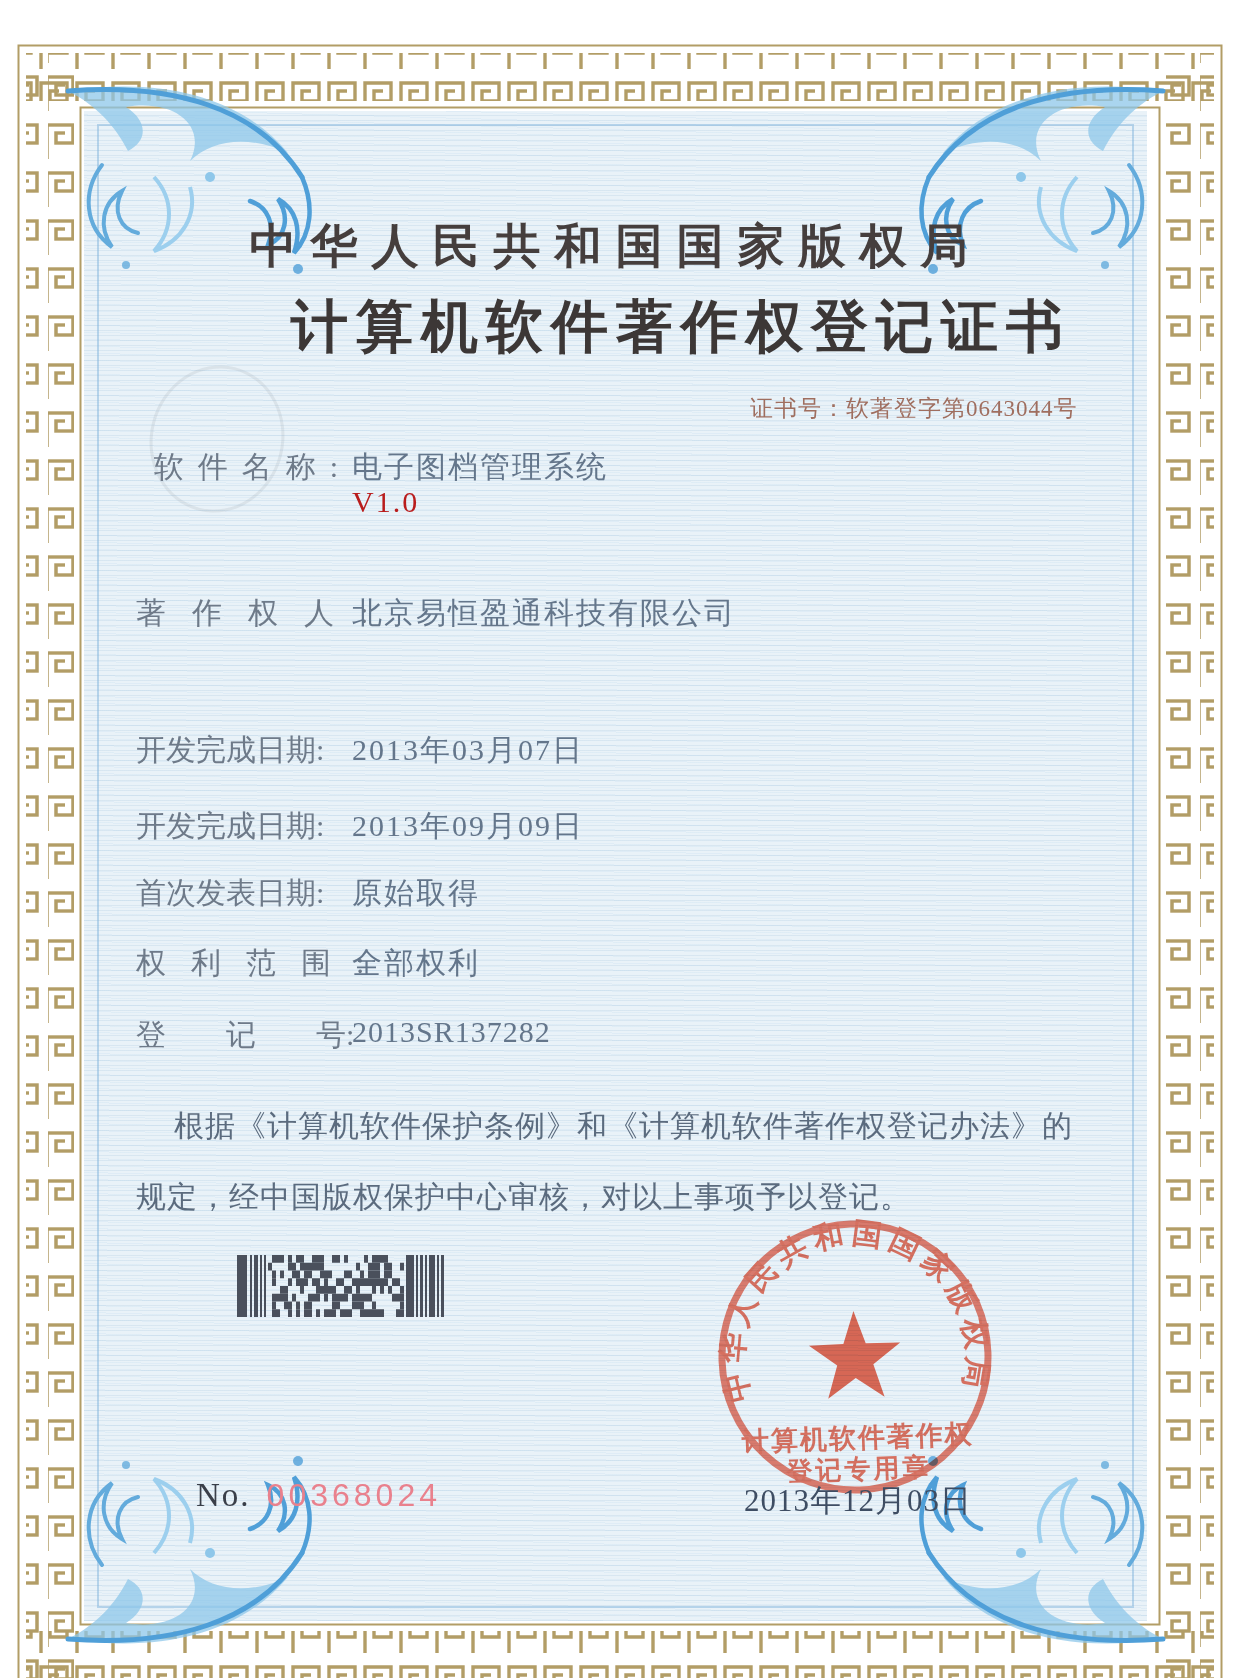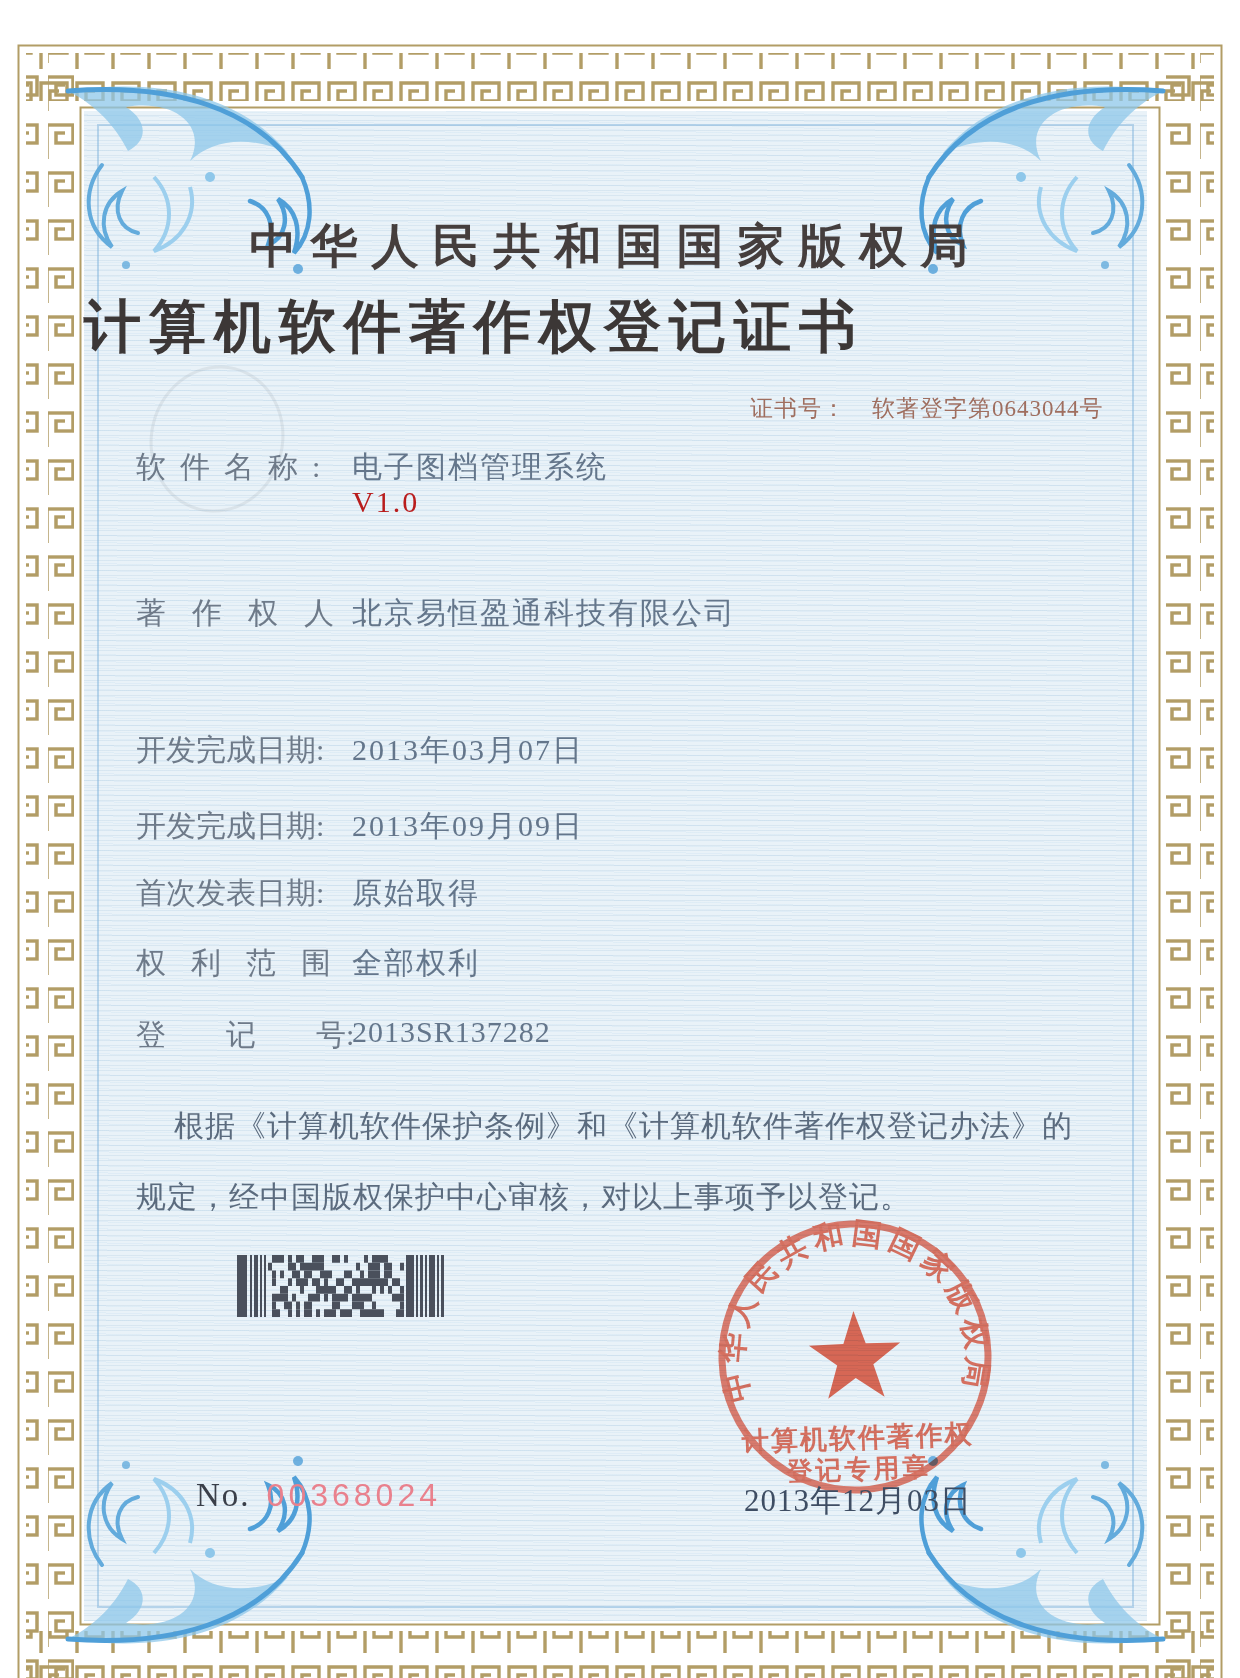--- a/index.html
+++ b/index.html
@@ -19,28 +19,28 @@
   .border-svg,.seal-svg{position:absolute;left:0;top:0;}
   .corner{position:absolute;pointer-events:none;}
   .corner.tl{left:62px;top:54px;}
   .corner.tr{right:62px;top:54px;transform:scaleX(-1);}
   .corner.bl{left:62px;bottom:56px;transform:scaleY(-1);}
   .corner.br{right:62px;bottom:56px;transform:scale(-1,-1);}
   .residue{position:absolute;left:150px;top:338px;width:128px;height:142px;
     border:3px solid rgba(165,172,182,.22);border-radius:50%;transform:rotate(14deg);}
   .authority{position:absolute;left:84px;right:84px;top:188px;text-align:center;
     font-size:47px;font-weight:600;letter-spacing:14px;color:#453e3d;}
-  .cert-title{position:absolute;left:84px;right:160px;top:262px;text-align:left;
+  .cert-title{position:absolute;left:84px;right:160px;top:262px;text-align:right;
     font-size:57px;font-weight:700;letter-spacing:8px;color:#3c3736;}
-  .certno{position:absolute;left:750px;top:366px;display:flex;gap:26px;
+  .certno{position:absolute;left:750px;top:366px;display:flex;
     font-size:23px;color:#9f6e5f;letter-spacing:1px;}
   .row{position:absolute;left:136px;display:flex;font-size:30px;color:#6e7a89;}
   .row .lab{width:216px;flex:0 0 216px;white-space:nowrap;}
   .row .val{color:#64768b;letter-spacing:2px;white-space:nowrap;}
-  .ls14{letter-spacing:14px;}
+  .ls14{letter-spacing:14px;text-align:right;}
   .ls26{letter-spacing:26px;}
   .ls25{letter-spacing:25px;}
   .version{position:absolute;left:352px;top:458px;font-size:30px;color:#b91c1c;letter-spacing:2px;}
   .para{position:absolute;font-size:30px;color:#5b6b7e;letter-spacing:1px;white-space:nowrap;}
   .para.l1{left:174px;top:1079px;}
   .para.l2{left:136px;top:1150px;}
   .barcode{position:absolute;left:237px;top:1228px;width:208px;height:62px;}
   .seal-box{position:absolute;left:715px;top:1190px;width:280px;height:280px;
     mix-blend-mode:multiply;opacity:.9;transform:rotate(-2deg);}
   .serial{position:absolute;left:196px;top:1450px;display:flex;align-items:center;gap:16px;}

